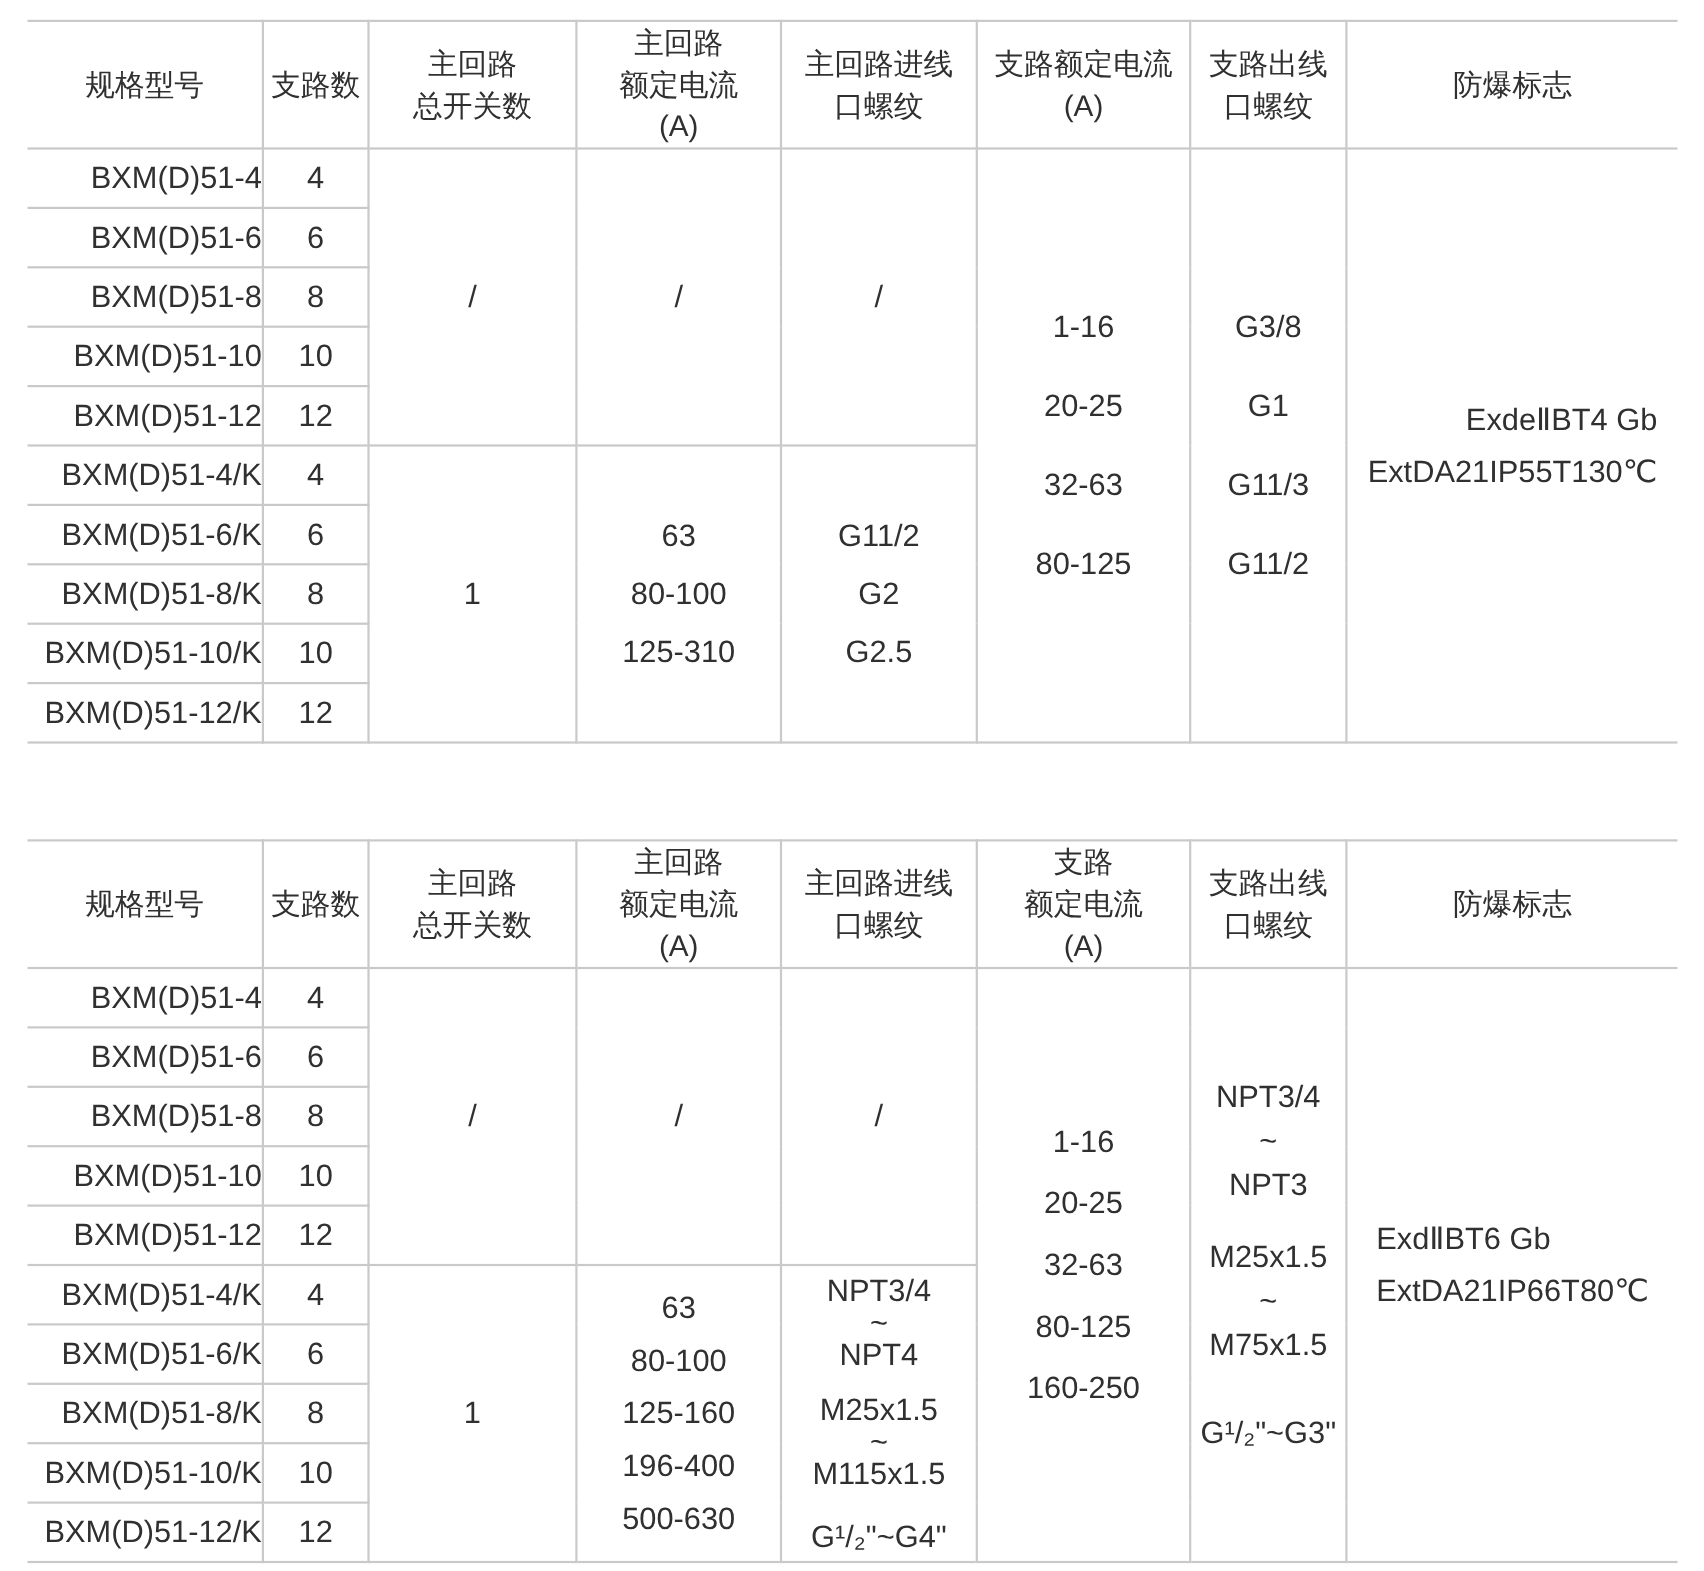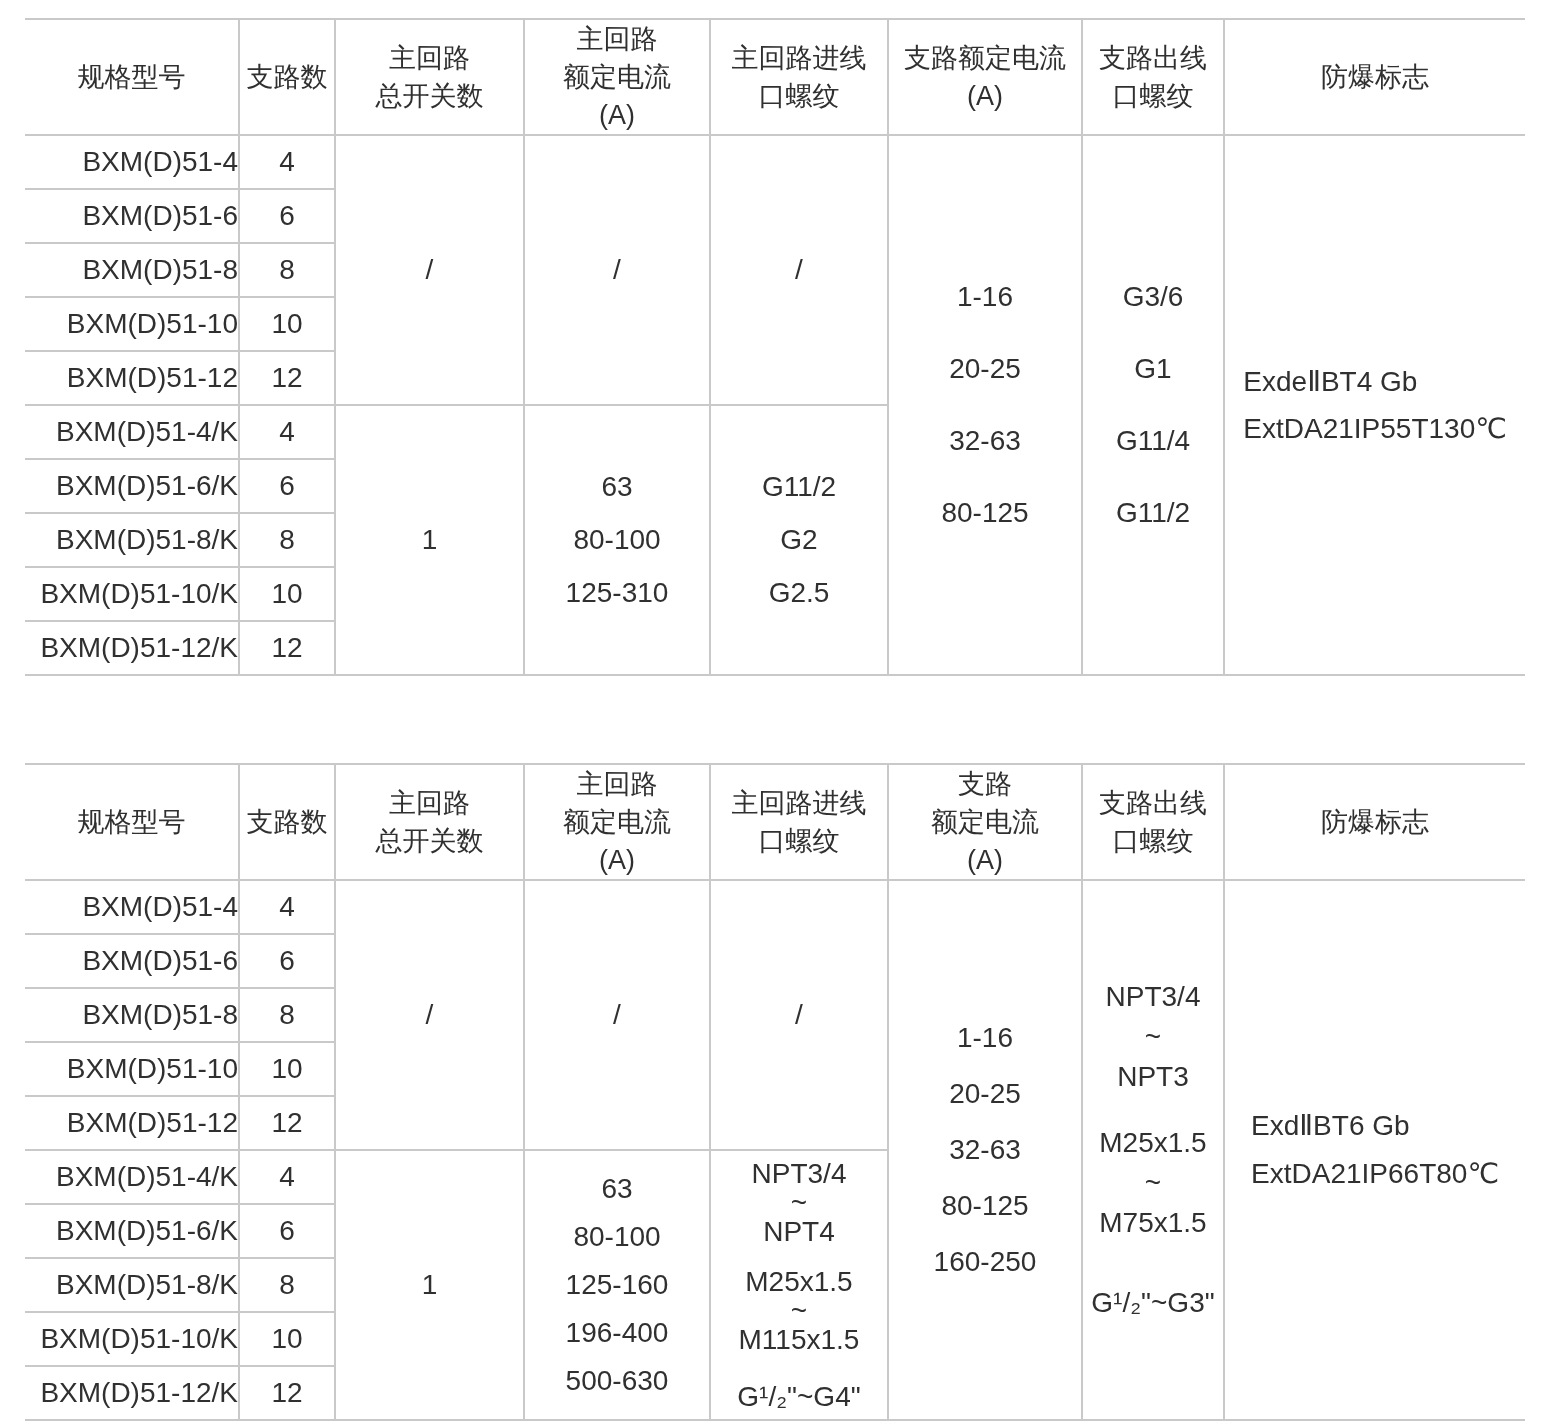--- a/index.html
+++ b/index.html
@@ -48,21 +48,21 @@
   .g17{gap:17px;}
   .g20{gap:20px;}
   .g12{gap:12px;}
   .th40>div{line-height:40px;}
   .th29>div{line-height:29px;}
   .th40 .gb1{margin-top:26px;}
   .th40 .gb2{margin-top:40px;}
   .th29 .gb1{margin-top:21px;}
   .th29 .gb2{margin-top:28px;}
   .marks{display:inline-block;text-align:left;}
-  .t1 .marks div{line-height:47px;}
+  .t1 .marks div{line-height:47px;text-align:right;}
   .t2 .marks div{line-height:48px;}
 </style>
 </head>
 <body>
 
 <table class="spec t1">
   <colgroup>
     <col style="width:214px">
       <col style="width:96px">
       <col style="width:189px">
@@ -100,23 +100,23 @@
       <td rowspan="10">
         <div class="stack g36">
           <div>1-16</div>
           <div>20-25</div>
           <div>32-63</div>
           <div>80-125</div>
         </div>
       </td>
       <td rowspan="10">
         <div class="stack g36">
-          <div>G3/6</div>
+          <div>G3/8</div>
           <div>G1</div>
-          <div>G11/4</div>
+          <div>G11/3</div>
           <div>G11/2</div>
         </div>
       </td>
       <td rowspan="10" class="no-r">
         <div class="marks">
           <div>ExdeⅡBT4 Gb</div>
           <div>ExtDA21IP55T130℃</div>
         </div>
       </td>
     </tr>

